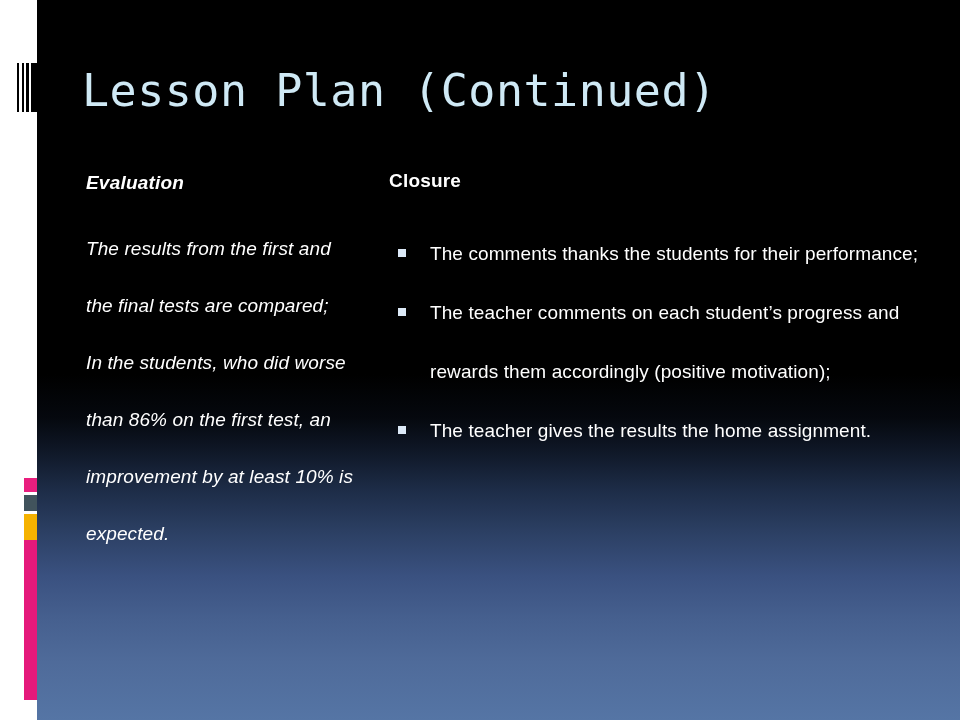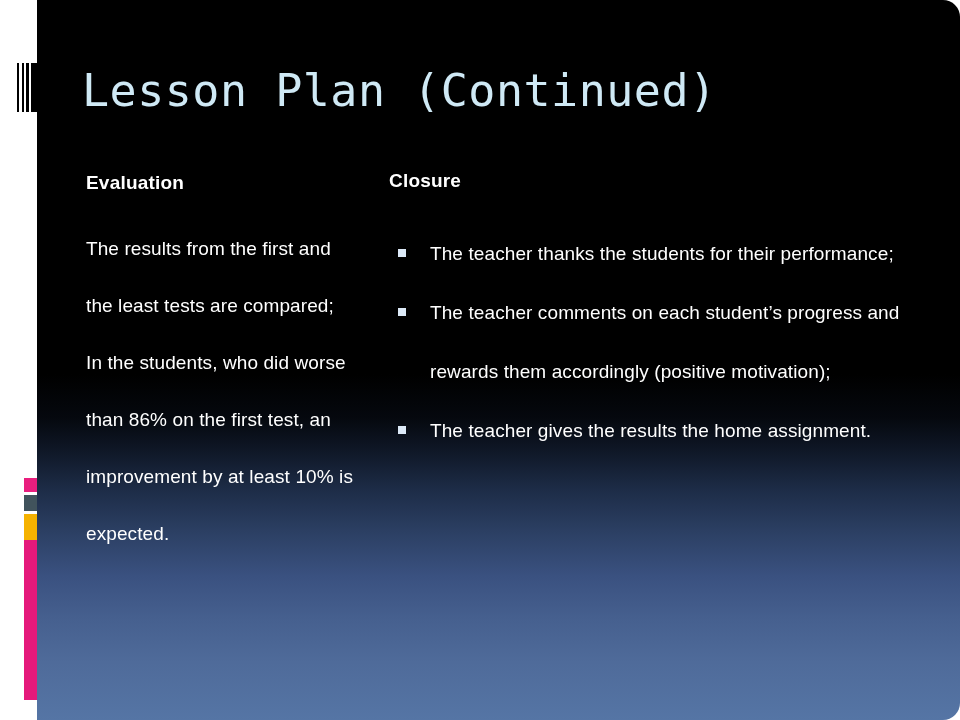--- a/index.html
+++ b/index.html
@@ -7,21 +7,20 @@
     padding: 0;
     background: #ffffff;
   }
   .slide {
     position: relative;
     width: 960px;
     height: 720px;
     background: #ffffff;
     overflow: hidden;
     font-family: "Liberation Sans", sans-serif;
-    border-radius: 17px;
   }
 
   
   .canvas {
     position: absolute;
     left: 37px;
     top: 0;
     width: 923px;
     height: 720px;
     background: linear-gradient(to bottom,
@@ -93,20 +92,21 @@
     color: #cfe9f5;
     white-space: nowrap;
   }
 
   
   .col-left {
     position: absolute;
     left: 86px;
     top: 172px;
     width: 272px;
+    font-style: italic;
   }
   .col-right {
     position: absolute;
     left: 389px;
     top: 170px;
     width: 560px;
   }
 
   .heading {
     font-size: 19px;
@@ -171,30 +171,30 @@
     <span class="chip chip-gap2"></span>
     <span class="chip chip-gold"></span>
     <span class="chip chip-gap3"></span>
   </div>
   <div class="longbar"></div>
 
   <div class="title">Lesson Plan (Continued)</div>
 
   <div class="col-left">
     <div class="heading">Evaluation</div>
-    <p class="para">The results from the first and the least tests are compared;</p>
+    <p class="para">The results from the first and the final tests are compared;</p>
     <p class="para para-gap">In the students, who did worse than 86% on the first test,  an improvement by at least 10% is expected.</p>
   </div>
 
   <div class="col-right">
     <div class="heading heading-right">Closure</div>
 
     <div class="bullet">
       <span class="sq"></span>
-      <span>The teacher thanks the students for their performance;</span>
+      <span>The comments thanks the students for their performance;</span>
     </div>
 
     <div class="bullet">
       <span class="sq"></span>
       <span>The teacher comments on each student’s progress and rewards them accordingly (positive motivation);</span>
     </div>
 
     <div class="bullet">
       <span class="sq"></span>
       <span>The teacher gives the results the home assignment.</span>

